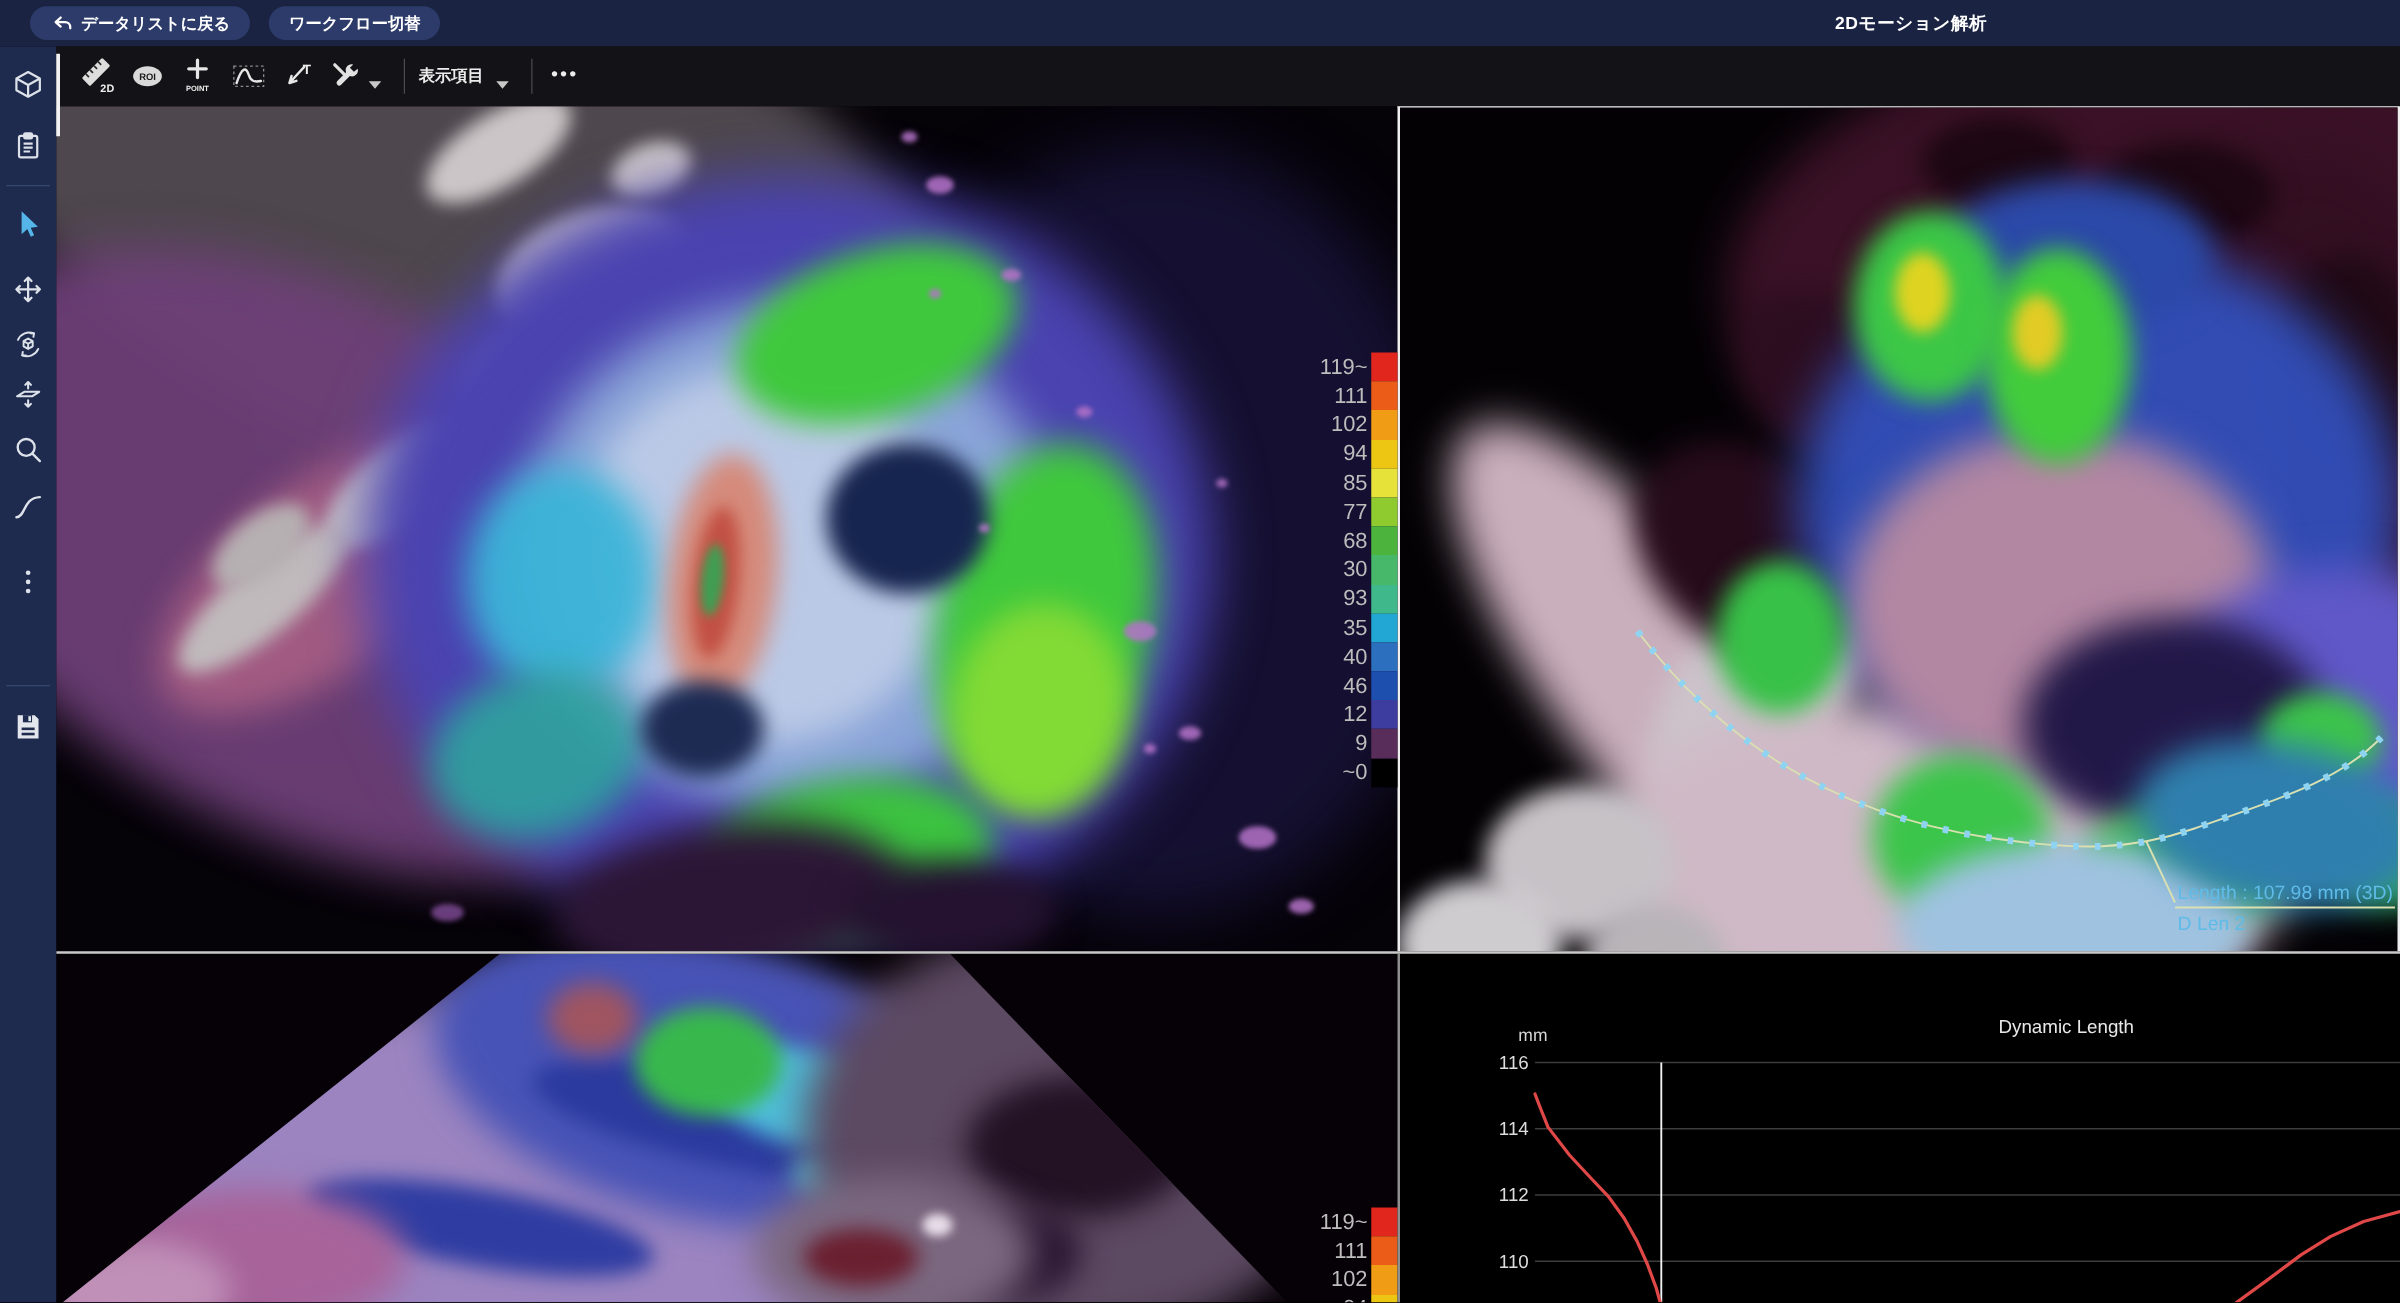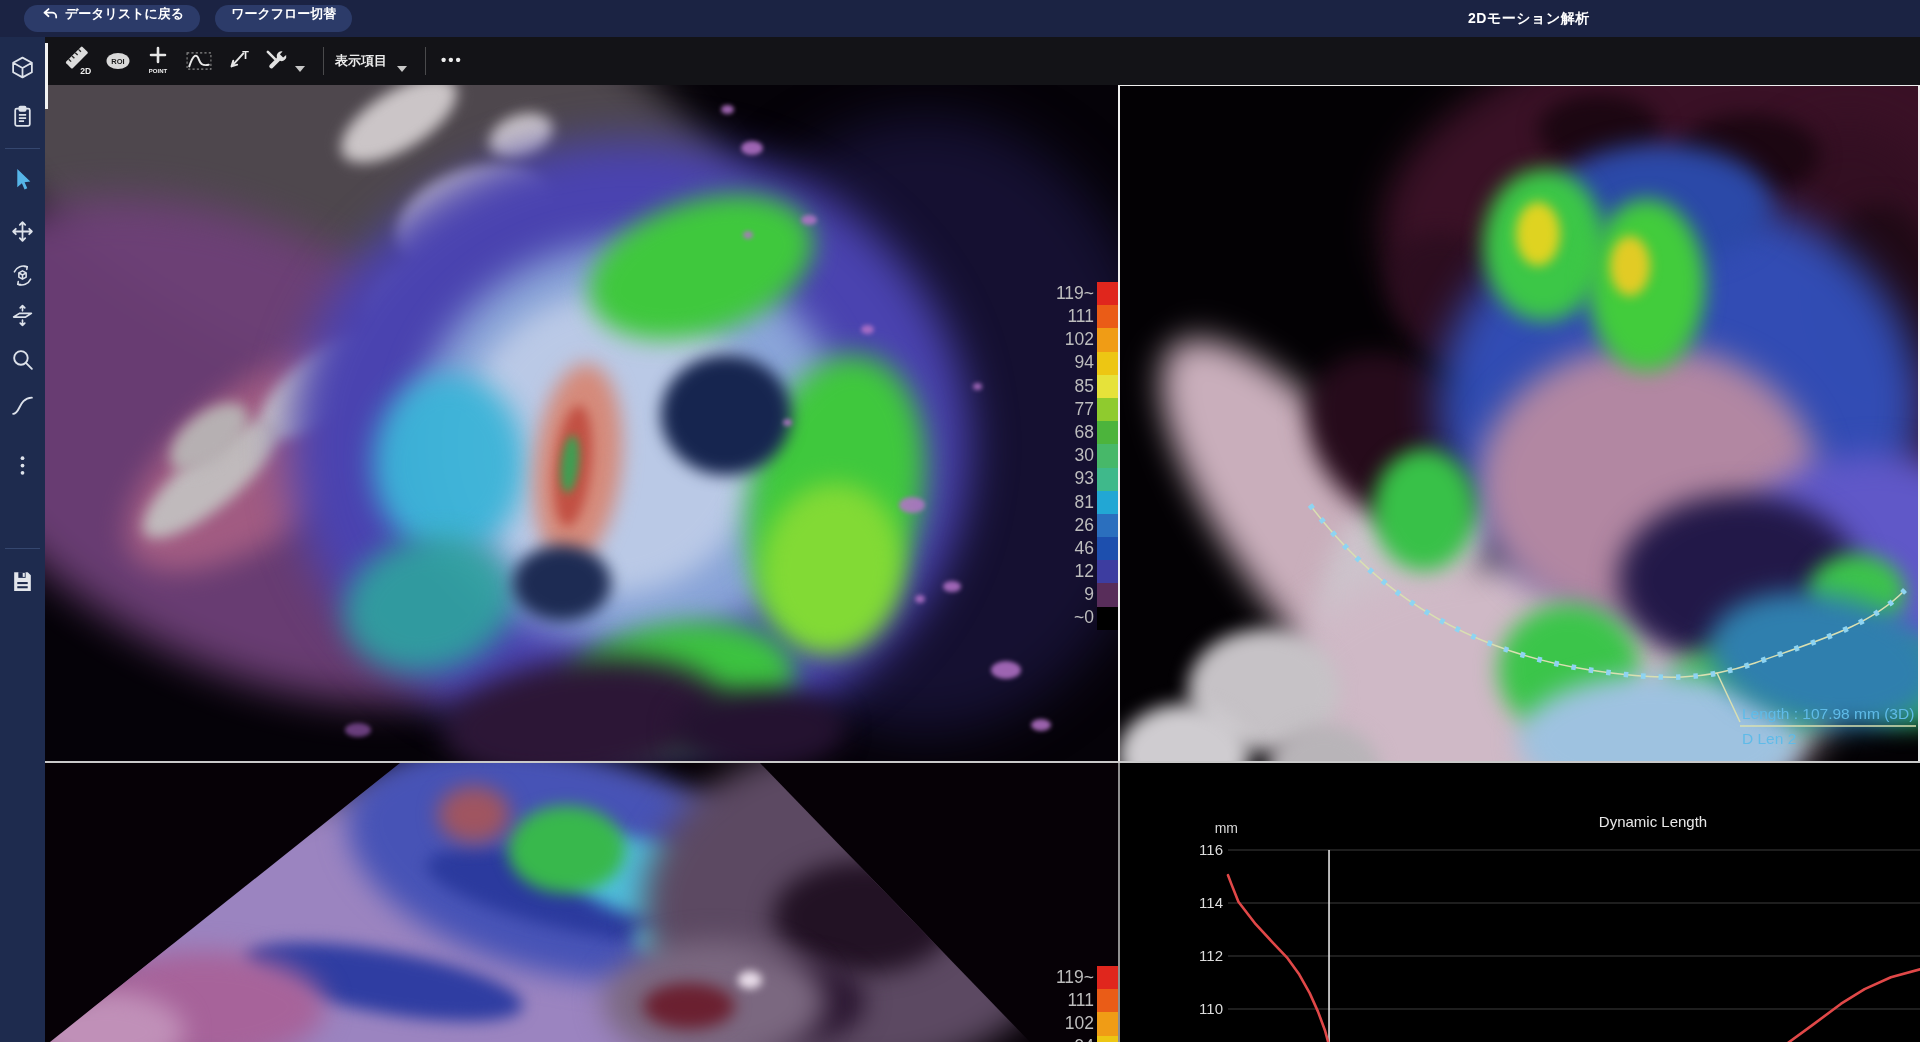--- a/index.html
+++ b/index.html
@@ -1,21 +1,21 @@
 <!DOCTYPE html>
 <html><head>
 <meta charset="utf-8">
 <style>
   * { margin:0; padding:0; box-sizing:border-box; }
   html,body { width:1920px; height:1042px; overflow:hidden; background:#000; font-family:"Liberation Sans",sans-serif; }
   .app { position:relative; width:1920px; height:1042px; }
 
   
   .topbar { position:absolute; left:0; top:0; width:1920px; height:37px; background:#1b2343; display:flex; align-items:center; z-index:40; }
-  .pill { display:flex; align-items:flex-start; gap:7px; height:27px; padding:0 16px; border:none; border-radius:14px; background:#2c3b69; color:#fff; font-size:13px; font-weight:700; font-family:"Liberation Sans",sans-serif; cursor:pointer; }
+  .pill { display:flex; align-items:center; gap:7px; height:27px; padding:0 16px; border:none; border-radius:14px; background:#2c3b69; color:#fff; font-size:13px; font-weight:700; font-family:"Liberation Sans",sans-serif; cursor:pointer; }
   .pill:first-of-type { margin-left:24px; }
   .pill + .pill { margin-left:15px; }
   .apptitle { position:absolute; left:1468px; top:10px; color:#fff; font-size:14px; font-weight:700; letter-spacing:.5px; }
 
   
   .sidebar { position:absolute; left:0; top:37px; width:45px; height:1005px; background:#1e2b4e; z-index:30; }
   .sico { position:absolute; left:10px; width:25px; height:25px; cursor:pointer; }
   .sico svg { width:25px; height:25px; }
   .sdiv { position:absolute; left:5px; width:35px; height:1px; background:#35476f; }
   .active-bar { position:absolute; left:45px; top:43px; width:3px; height:66px; background:#f2f2f2; z-index:45; }
@@ -270,25 +270,25 @@
         </div>
         <div class="cbrow">
           <span class="cblab">30</span>
           <span class="cbswatch" style="background: rgb(71, 184, 105);"></span>
         </div>
         <div class="cbrow">
           <span class="cblab">93</span>
           <span class="cbswatch" style="background: rgb(63, 185, 139);"></span>
         </div>
         <div class="cbrow">
-          <span class="cblab">81</span>
+          <span class="cblab">35</span>
           <span class="cbswatch" style="background: rgb(34, 167, 212);"></span>
         </div>
         <div class="cbrow">
-          <span class="cblab">26</span>
+          <span class="cblab">40</span>
           <span class="cbswatch" style="background: rgb(43, 111, 190);"></span>
         </div>
         <div class="cbrow">
           <span class="cblab">46</span>
           <span class="cbswatch" style="background: rgb(29, 79, 174);"></span>
         </div>
         <div class="cbrow">
           <span class="cblab">12</span>
           <span class="cbswatch" style="background: rgb(61, 61, 160);"></span>
         </div>

